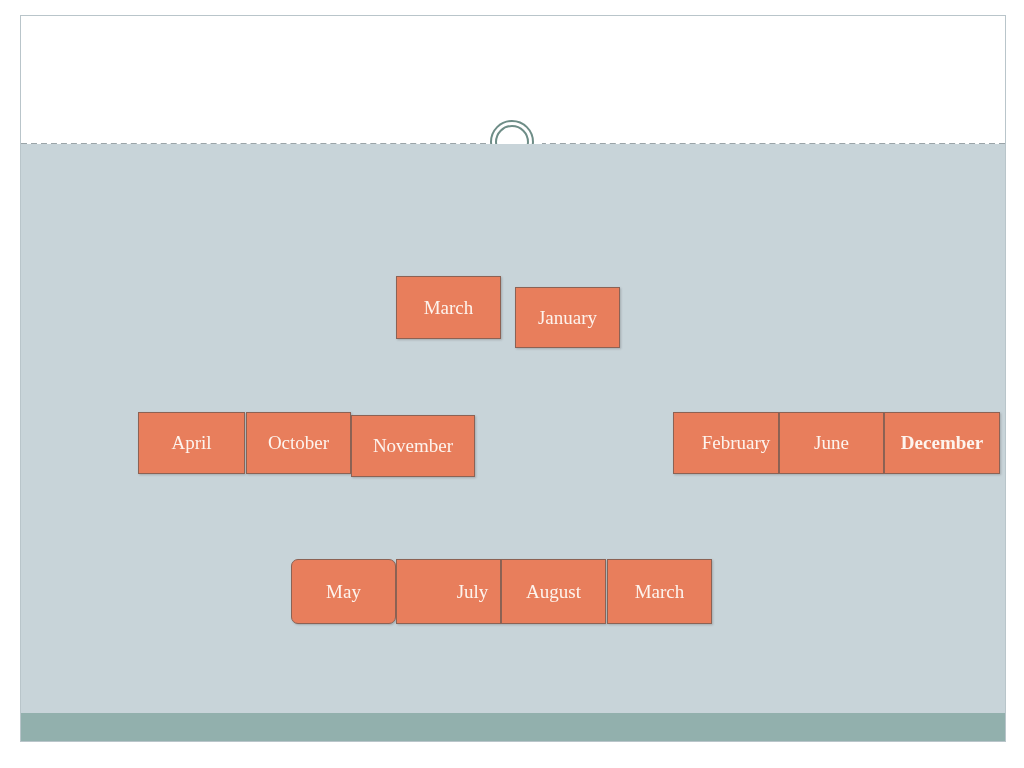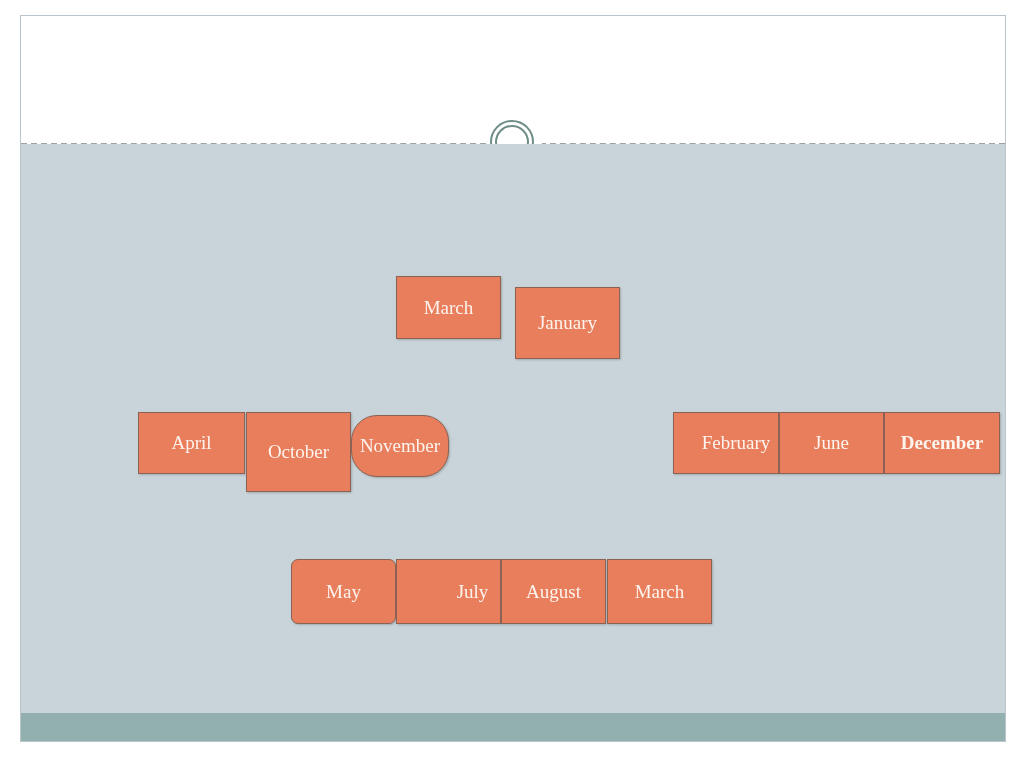--- a/index.html
+++ b/index.html
@@ -138,26 +138,26 @@
 
   <div class="ring-wrap">
     <div class="ring-halo"></div>
     <div class="ring-outer"></div>
     <div class="ring-inner"></div>
   </div>
 
   <div class="body-area" id="body-area">
       <div>
         <div class="box" style="left: 375px; top: 132px; width: 105px; height: 63px;">March</div>
-        <div class="box" style="left: 494px; top: 143px; width: 105px; height: 72px;">January</div>
+        <div class="box" style="left: 494px; top: 143px; width: 105px; height: 61px;">January</div>
       </div>
       <div>
         <div class="box" style="left: 117px; top: 268px; width: 107px; height: 62px;">April</div>
-        <div class="box" style="left: 225px; top: 268px; width: 105px; height: 80px;">October</div>
-        <div class="box" style="left: 330px; top: 271px; width: 98px; height: 62px; border-radius: 26px;">November</div>
+        <div class="box" style="left: 225px; top: 268px; width: 105px; height: 62px;">October</div>
+        <div class="box" style="left: 330px; top: 271px; width: 124px; height: 62px;">November</div>
       </div>
       <div>
         <div class="box" style="left: 652px; top: 268px; width: 106px; height: 62px; padding-left: 20px;">February</div>
         <div class="box" style="left: 758px; top: 268px; width: 105px; height: 62px; text-align: center;">June</div>
         <div class="box" style="left: 863px; top: 268px; width: 116px; height: 62px; font-weight: bold;">December</div>
       </div>
       <div>
         <div class="box" style="left: 270px; top: 415px; width: 105px; height: 65px; border-radius: 7px;">May</div>
         <div class="box" style="left: 375px; top: 415px; width: 105px; height: 65px; padding-left: 48px;">July</div>
         <div class="box" style="left: 480px; top: 415px; width: 105px; height: 65px;">August</div>

